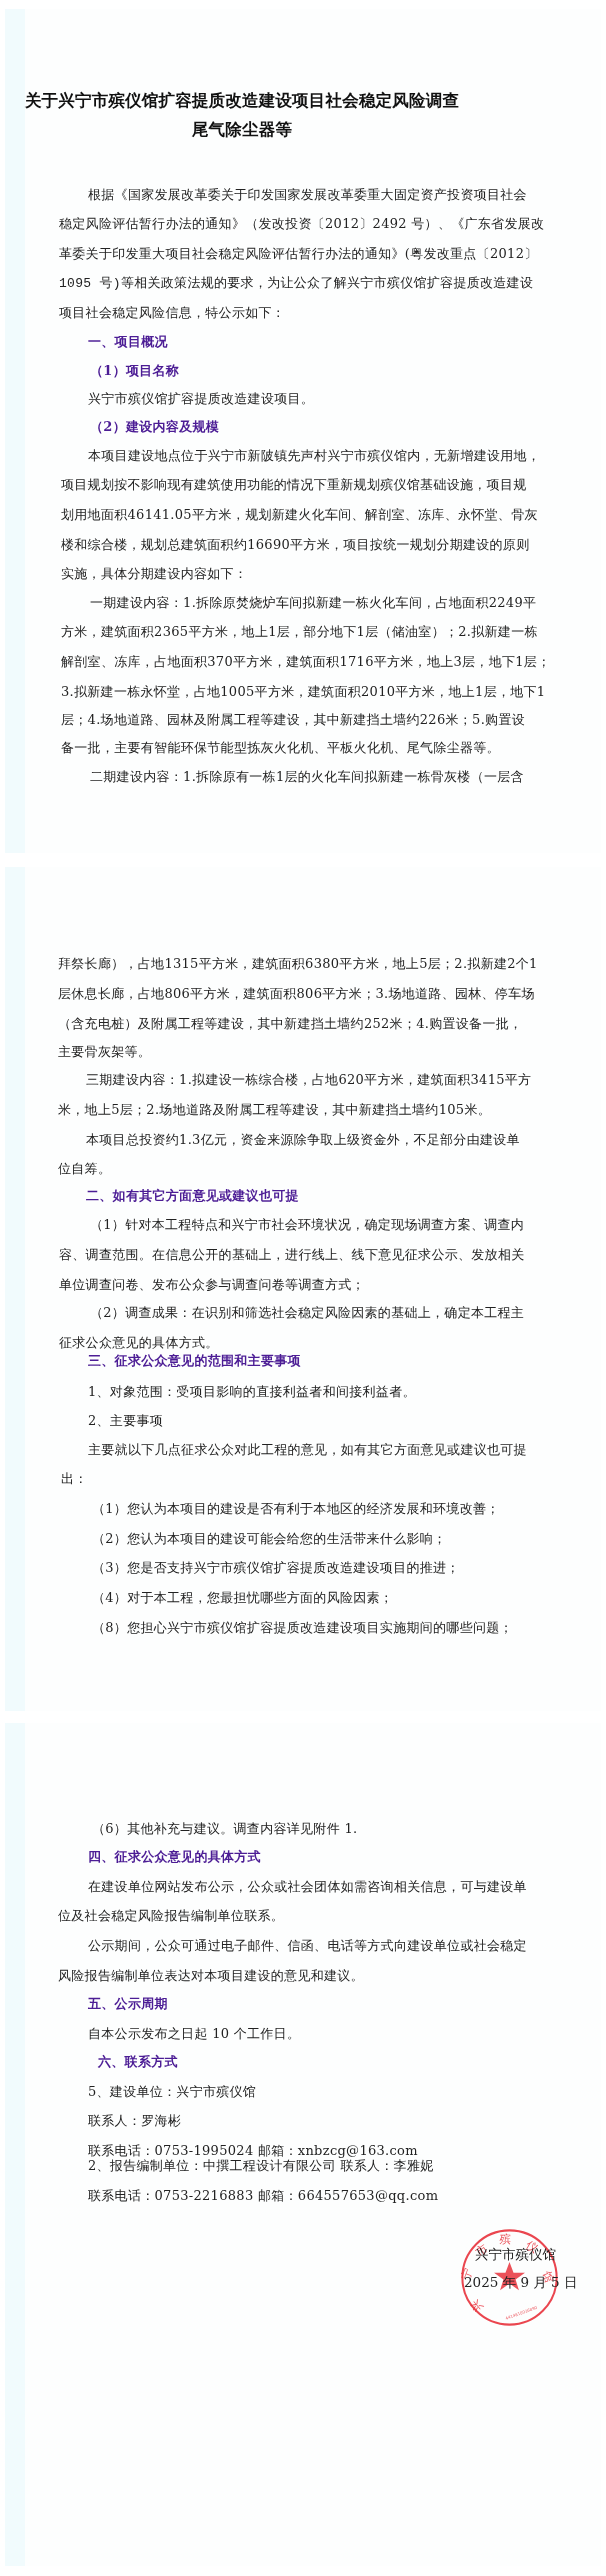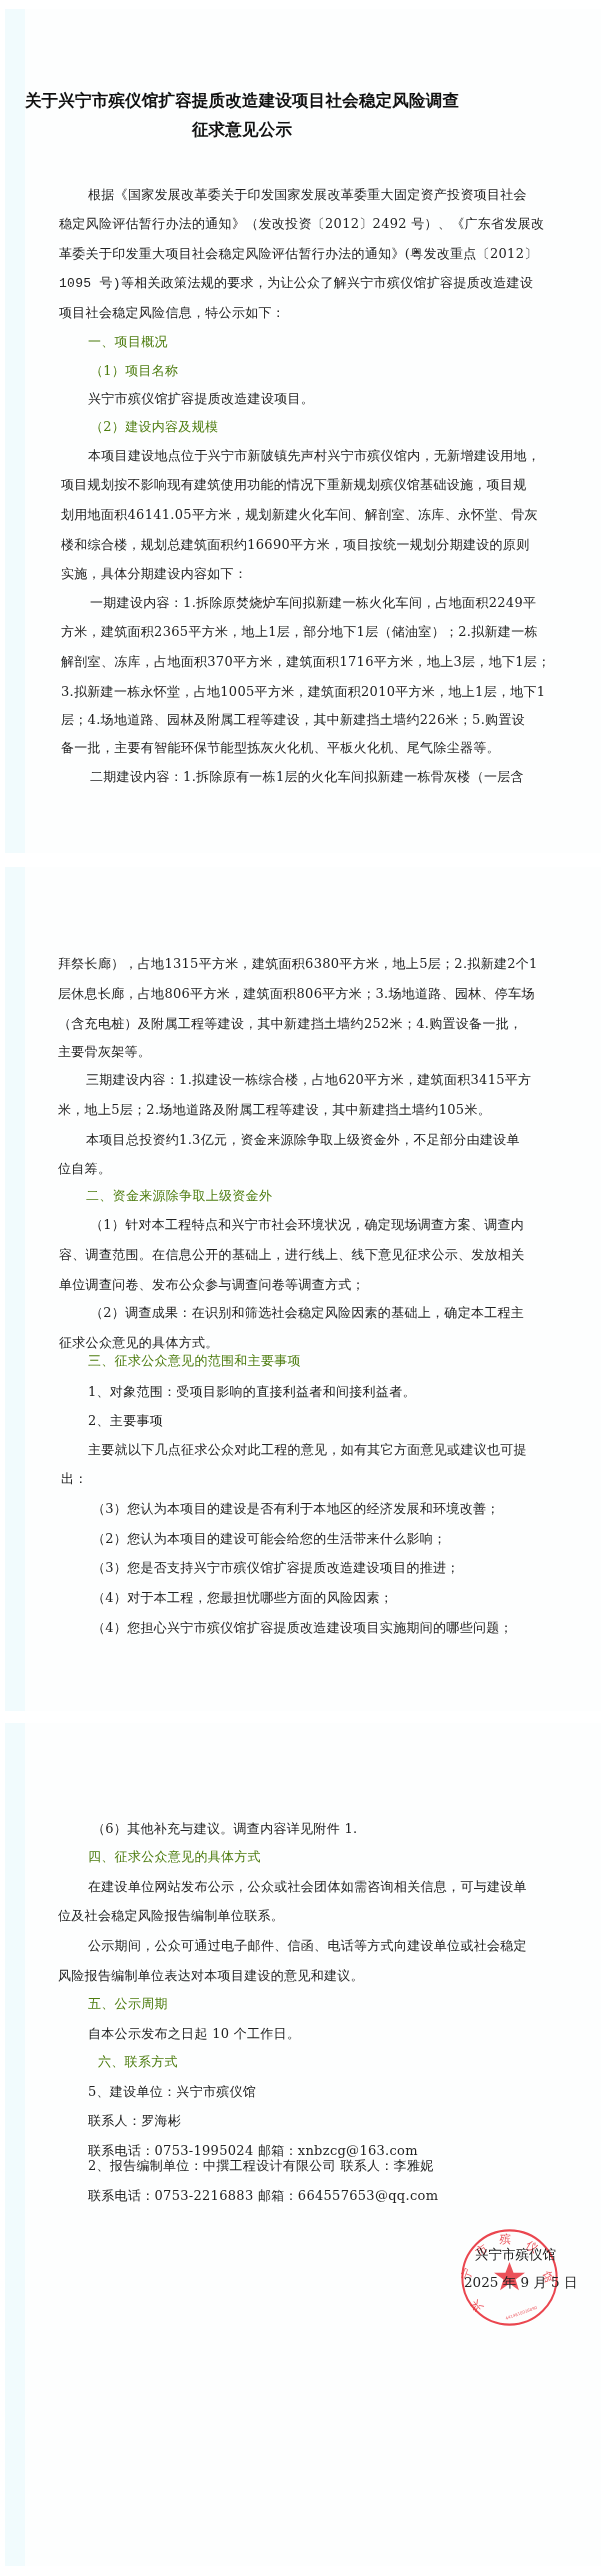--- a/index.html
+++ b/index.html
@@ -35,21 +35,21 @@
   .title {
     position: absolute;
     left: 0;
     width: 484px;
     text-align: center;
     font-weight: bold;
     font-size: 16.5px;
     letter-spacing: 0.2px;
     color: #111;
   }
-  .bold { font-weight: normal; color: #4d7c0f; }
+  .bold { font-weight: bold; color: #4c1d95; }
   .seal {
     position: absolute;
     left: 459px;
     top: 2227px;
     width: 101px;
     height: 101px;
     pointer-events: none;
   }
   .sign {
     position: absolute;
@@ -59,21 +59,21 @@
   }
 </style>
 </head>
 <body>
 
 <div class="page" id="page1"></div>
 <div class="page" id="page2"></div>
 <div class="page" id="page3"></div>
 
 <div class="title" style="top:90px;">关于兴宁市殡仪馆扩容提质改造建设项目社会稳定风险调查</div>
-<div class="title" style="top:119px;">征求意见公示</div>
+<div class="title" style="top:119px;">尾气除尘器等</div>
 
 <div class="line" style="left:88px; top:187px;">根据《国家发展改革委关于印发国家发展改革委重大固定资产投资项目社会</div>
 <div class="line" style="left:59px; top:216px;">稳定风险评估暂行办法的通知》（发改投资〔2012〕2492 号）、《广东省发展改</div>
 <div class="line" style="left:59px; top:246px;">革委关于印发重大项目社会稳定风险评估暂行办法的通知》(粤发改重点〔2012〕</div>
 <div class="line" style="left:59px; top:276px;font-family:Liberation Mono, monospace;">1095 号)等相关政策法规的要求，为让公众了解兴宁市殡仪馆扩容提质改造建设</div>
 <div class="line" style="left:59px; top:305px;">项目社会稳定风险信息，特公示如下：</div>
 
 <div class="line bold" style="left:88px; top:334px;">一、项目概况</div>
 <div class="line bold" style="left:90px; top:363px;">（1）项目名称</div>
 <div class="line" style="left:88px; top:391px;">兴宁市殡仪馆扩容提质改造建设项目。</div>
@@ -98,37 +98,37 @@
 <div class="line" style="left:58px; top:986px;">层休息长廊，占地806平方米，建筑面积806平方米；3.场地道路、园林、停车场</div>
 <div class="line" style="left:58px; top:1016px;">（含充电桩）及附属工程等建设，其中新建挡土墙约252米；4.购置设备一批，</div>
 <div class="line" style="left:58px; top:1044px;">主要骨灰架等。</div>
 
 <div class="line" style="left:86px; top:1072px;">三期建设内容：1.拟建设一栋综合楼，占地620平方米，建筑面积3415平方</div>
 <div class="line" style="left:58px; top:1102px;">米，地上5层；2.场地道路及附属工程等建设，其中新建挡土墙约105米。</div>
 
 <div class="line" style="left:86px; top:1132px;">本项目总投资约1.3亿元，资金来源除争取上级资金外，不足部分由建设单</div>
 <div class="line" style="left:58px; top:1161px;">位自筹。</div>
 
-<div class="line bold" style="left:86px; top:1188px;">二、资金来源除争取上级资金外</div>
+<div class="line bold" style="left:86px; top:1188px;">二、如有其它方面意见或建议也可提</div>
 <div class="line" style="left:90px; top:1217px;">（1）针对本工程特点和兴宁市社会环境状况，确定现场调查方案、调查内</div>
 <div class="line" style="left:59px; top:1247px;">容、调查范围。在信息公开的基础上，进行线上、线下意见征求公示、发放相关</div>
 <div class="line" style="left:59px; top:1277px;">单位调查问卷、发布公众参与调查问卷等调查方式；</div>
 <div class="line" style="left:90px; top:1305px;">（2）调查成果：在识别和筛选社会稳定风险因素的基础上，确定本工程主</div>
 <div class="line" style="left:59px; top:1335px;">征求公众意见的具体方式。</div>
 
 <div class="line bold" style="left:88px; top:1353px;">三、征求公众意见的范围和主要事项</div>
 <div class="line" style="left:88px; top:1384px;">1、对象范围：受项目影响的直接利益者和间接利益者。</div>
 <div class="line" style="left:88px; top:1413px;">2、主要事项</div>
 <div class="line" style="left:88px; top:1442px;">主要就以下几点征求公众对此工程的意见，如有其它方面意见或建议也可提</div>
 <div class="line" style="left:61px; top:1471px;">出：</div>
-<div class="line" style="left:92px; top:1501px;">（3）您认为本项目的建设是否有利于本地区的经济发展和环境改善；</div>
+<div class="line" style="left:92px; top:1501px;">（1）您认为本项目的建设是否有利于本地区的经济发展和环境改善；</div>
 <div class="line" style="left:92px; top:1531px;">（2）您认为本项目的建设可能会给您的生活带来什么影响；</div>
 <div class="line" style="left:92px; top:1560px;">（3）您是否支持兴宁市殡仪馆扩容提质改造建设项目的推进；</div>
 <div class="line" style="left:92px; top:1590px;">（4）对于本工程，您最担忧哪些方面的风险因素；</div>
-<div class="line" style="left:92px; top:1620px;">（4）您担心兴宁市殡仪馆扩容提质改造建设项目实施期间的哪些问题；</div>
+<div class="line" style="left:92px; top:1620px;">（8）您担心兴宁市殡仪馆扩容提质改造建设项目实施期间的哪些问题；</div>
 
 <div class="line" style="left:92px; top:1821px;">（6）其他补充与建议。调查内容详见附件 1.</div>
 
 <div class="line bold" style="left:88px; top:1849px;">四、征求公众意见的具体方式</div>
 <div class="line" style="left:88px; top:1879px;">在建设单位网站发布公示，公众或社会团体如需咨询相关信息，可与建设单</div>
 <div class="line" style="left:58px; top:1908px;">位及社会稳定风险报告编制单位联系。</div>
 <div class="line" style="left:88px; top:1938px;">公示期间，公众可通过电子邮件、信函、电话等方式向建设单位或社会稳定</div>
 <div class="line" style="left:58px; top:1968px;">风险报告编制单位表达对本项目建设的意见和建议。</div>
 
 <div class="line bold" style="left:88px; top:1996px;">五、公示周期</div>

